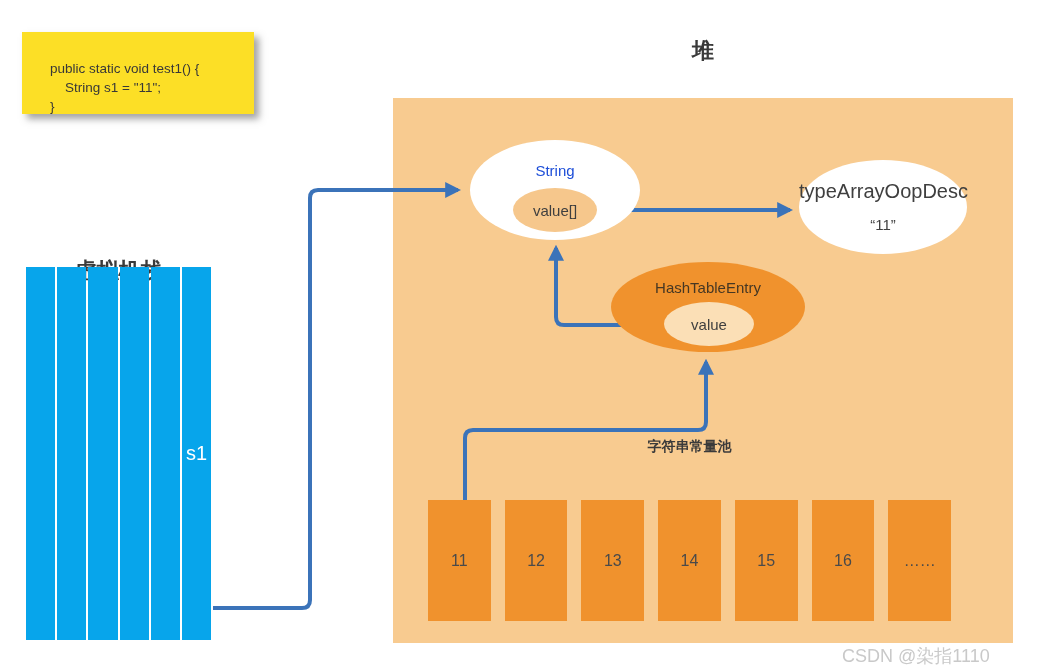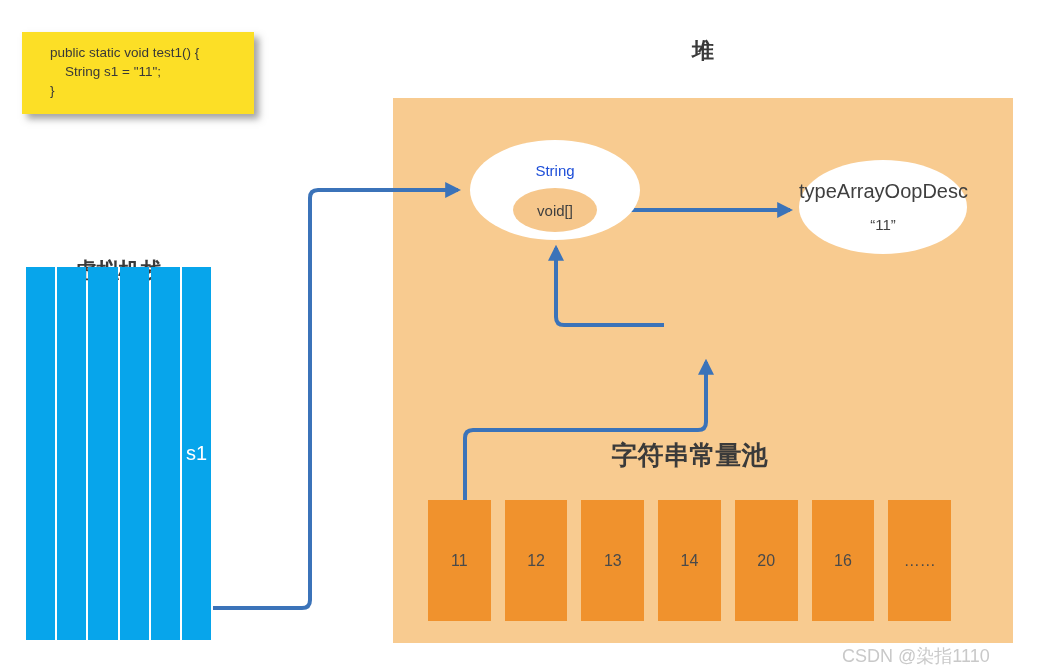--- a/index.html
+++ b/index.html
@@ -4,21 +4,21 @@
 <style>
   html,body{margin:0;padding:0;background:#fff;}
   .canvas{
     position:relative;width:1053px;height:671px;background:#ffffff;
     font-family:"Liberation Sans",sans-serif;color:#3f3f3f;overflow:hidden;
   }
   
   .code-note{
     position:absolute;left:22px;top:32px;width:232px;height:82px;
     background:#fcdf26;box-shadow:5px 5px 7px rgba(90,90,90,.55);
-    box-sizing:border-box;padding:11px 0 0 28px;
+    box-sizing:border-box;padding:27px 0 0 28px;
     font-size:13.5px;line-height:19px;color:#383838;
   }
   .code-line{white-space:pre;}
   
   .heap{position:absolute;left:393px;top:98px;width:620px;height:545px;background:#f8cb90;}
   .heap-title{position:absolute;left:393px;top:36px;width:620px;text-align:center;
     font-size:22px;font-weight:bold;color:#3a3a3a;}
   
   .stack-title{position:absolute;left:26px;top:213px;width:185px;text-align:center;
     font-size:22px;font-weight:bold;color:#3a3a3a;margin-top:43px;}
@@ -34,21 +34,21 @@
     background:#f6c78c;display:flex;align-items:center;justify-content:center;font-size:15px;color:#3f3f3f;}
   .typearray-node{left:799px;top:160px;width:168px;height:94px;background:#ffffff;}
   .typearray-label{position:absolute;left:0;top:20px;width:100%;text-align:center;font-size:20px;color:#3f3f3f;}
   .typearray-value{position:absolute;left:0;top:56px;width:100%;text-align:center;font-size:15px;color:#3f3f3f;}
   .hashentry-node{left:611px;top:262px;width:194px;height:90px;background:#f0922d;}
   .hashentry-label{position:absolute;left:0;top:17px;width:100%;text-align:center;font-size:15px;color:#463723;}
   .value-node{position:absolute;left:53px;top:40px;width:90px;height:44px;border-radius:50%;
     background:#fbdfb6;display:flex;align-items:center;justify-content:center;font-size:15px;color:#3f3f3f;}
   
   .pool-label{position:absolute;left:428px;top:438px;width:523px;text-align:center;
-    font-size:26px;font-weight:bold;color:#3a3a3a;}
+    font-size:14px;font-weight:bold;color:#3a3a3a;}
   .pool{position:absolute;left:428px;top:500px;width:523px;height:121px;display:flex;gap:14px;}
   .pool-cell{flex:1;background:#f0922d;display:flex;align-items:center;justify-content:center;
     font-size:16px;color:#4a4a4a;}
   
   .arrows{position:absolute;left:0;top:0;width:1053px;height:671px;pointer-events:none;}
   
   .watermark{position:absolute;left:842px;top:644px;width:206px;text-align:left;
     font-size:18px;color:#c9c9c9;}
 </style>
 </head>
@@ -83,36 +83,42 @@
     </defs>
     <path d="M213 608 H302 Q310 608 310 600 V198 Q310 190 318 190 H458" fill="none" stroke="#3b73b9" stroke-width="4" marker-end="url(#arr)"></path>
     <path d="M597 210 H790" fill="none" stroke="#3b73b9" stroke-width="4" marker-end="url(#arr)"></path>
     <path d="M664 325 H564 Q556 325 556 317 V248" fill="none" stroke="#3b73b9" stroke-width="4" marker-end="url(#arr)"></path>
     <path d="M465 500 V438 Q465 430 473 430 H698 Q706 430 706 422 V362" fill="none" stroke="#3b73b9" stroke-width="4" marker-end="url(#arr)"></path>
   </svg>
 
   <div class="ellipse string-node">
     <div class="string-label">String</div>
     <div class="char-node">
-      <span>void[]</span>
+      <span>value[]</span>
     </div>
   </div>
 
   <div class="ellipse typearray-node">
     <div class="typearray-label">typeArrayOopDesc</div>
     <div class="typearray-value">“11”</div>
   </div>
 
+  <div class="ellipse hashentry-node">
+    <div class="hashentry-label">HashTableEntry</div>
+    <div class="value-node">
+      <span>value</span>
+    </div>
+  </div>
 
   <div class="pool-label">字符串常量池</div>
   <div class="pool">
     <div class="pool-cell">11</div>
     <div class="pool-cell">12</div>
     <div class="pool-cell">13</div>
     <div class="pool-cell">14</div>
-    <div class="pool-cell">20</div>
+    <div class="pool-cell">15</div>
     <div class="pool-cell">16</div>
     <div class="pool-cell">……</div>
   </div>
 
   <div class="watermark">CSDN @染指1110</div>
 
 </div>
 
 </body></html>

